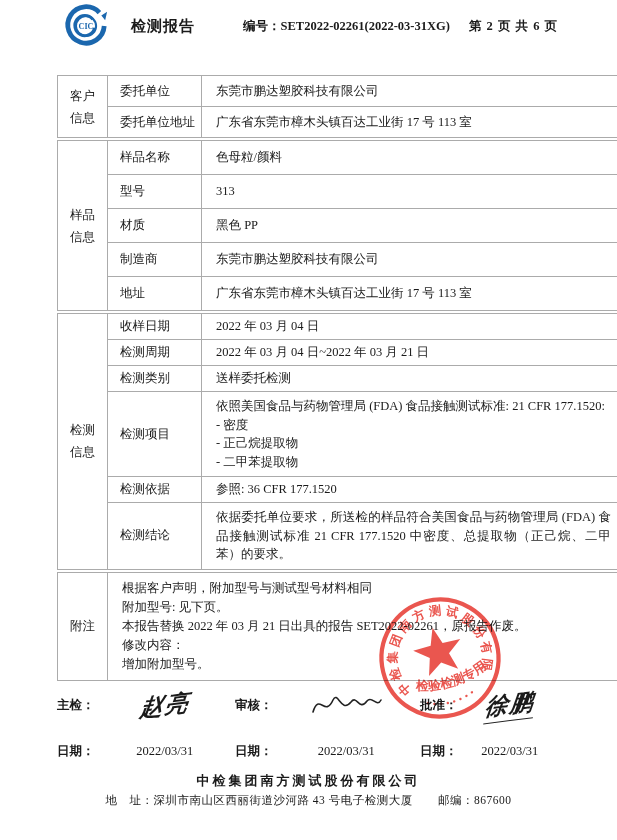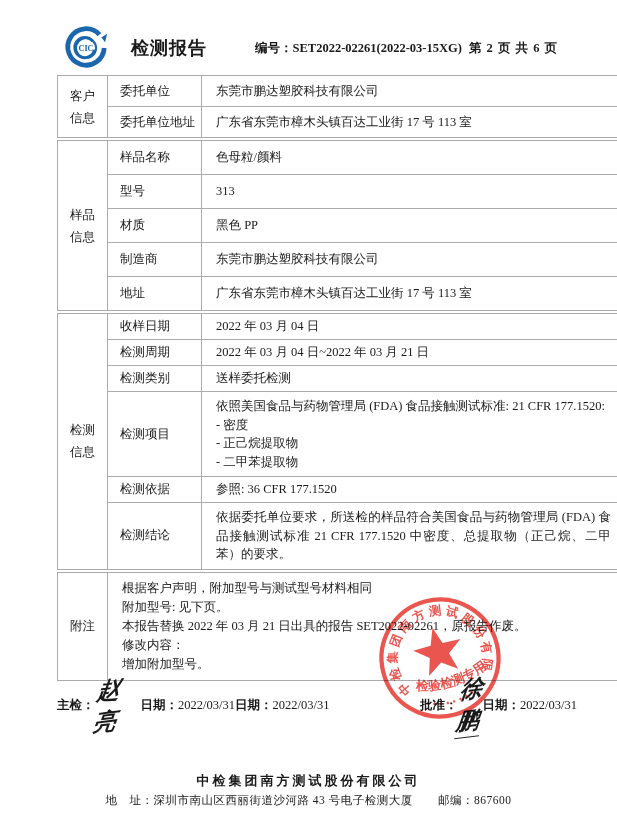--- a/index.html
+++ b/index.html
@@ -7,23 +7,23 @@
     --border:#ababab;
     --blue:#1b67ae;
     --red:#e8433b;
     --link:#0000cc;
   }
   *{margin:0;padding:0;box-sizing:border-box;}
   body{background:#ffffff;font-family:"Liberation Serif","DejaVu Serif",serif;color:var(--ink);}
   .page{position:relative;width:617px;height:840px;background:#fff;overflow:hidden;}
 
   
-  .hdr{position:absolute;top:24px;left:57px;width:505px;height:48px;display:flex;align-items:center;}
+  .hdr{position:absolute;top:2px;left:57px;width:505px;height:48px;display:flex;align-items:center;}
   .logo{width:46px;height:46px;flex:0 0 46px;margin-left:6px;}
-  .hdr-title{font-weight:bold;font-size:18px;margin-left:22px;letter-spacing:1px;white-space:nowrap;}
+  .hdr-title{font-weight:bold;font-size:15px;margin-left:22px;letter-spacing:1px;white-space:nowrap;}
   .hdr-no{font-weight:bold;font-size:12.5px;margin-left:48px;white-space:nowrap;}
   .hdr-page{font-weight:bold;font-size:12.5px;margin-left:auto;margin-right:4px;white-space:nowrap;letter-spacing:1px;}
 
   
   .tablewrap{position:absolute;top:75px;left:57px;width:565px;}
   table.sec{width:100%;border-collapse:collapse;table-layout:fixed;margin-bottom:2px;}
   table.sec td{border:1px solid var(--border);font-size:12.5px;vertical-align:middle;}
   .gcell{text-align:center;line-height:22px;font-size:12.5px;}
   .lcell{padding-left:12px;}
   .vcell{padding-left:14px;padding-right:10px;}
@@ -32,21 +32,21 @@
   .s2 .simple td, td.simple{height:26px;}
   td.multi{padding-top:5px;padding-bottom:5px;line-height:18.5px;vertical-align:top;}
   td.justify{text-align:justify;}
   .line{min-height:18.5px;}
   .notes-cell{padding:6px 10px 6px 14px;line-height:19px;vertical-align:top;}
   .notes-cell .line{min-height:19px;}
 
   
   .sig-block{position:absolute;top:682px;left:57px;width:505px;font-size:12.5px;}
   .sig-cols{display:flex;}
-  .sig-col{display:flex;flex-direction:row;}
+  .sig-col{display:flex;flex-direction:column;}
   .sig-col.c1{width:178px;}
   .sig-col.c2{width:185px;}
   .sig-col.c3{width:142px;}
   .sig-row{display:flex;align-items:center;height:46px;}
   .role{font-weight:bold;white-space:nowrap;}
   .sig-area{flex:1;display:flex;justify-content:center;align-items:center;}
   .sig-name{display:inline-block;font-weight:bold;font-size:23px;transform:rotate(-7deg) skewX(-14deg);font-style:italic;letter-spacing:2px;}
   .date-row{display:flex;align-items:center;height:26px;margin-top:10px;}
   .date-val{flex:1;text-align:center;font-size:12.5px;}
 
@@ -70,21 +70,21 @@
         <g fill="none" stroke="#1b67ae">
           <path d="M38 10 A 19 19 0 1 0 43 24" stroke-width="5"></path>
           <path d="M40 13 L46 9 L44 18 Z" fill="#1b67ae" stroke="none"></path>
           <circle cx="24" cy="24" r="10.5" stroke-width="2.2"></circle>
           <path d="M31 17 A 10.5 10.5 0 1 0 33 26" stroke-width="3"></path>
         </g>
         <text x="24" y="27.5" text-anchor="middle" font-size="8.5" font-weight="bold" fill="#1b67ae" font-family="'Liberation Serif',serif">CIC</text>
       </svg>
     </div>
     <div class="hdr-title">检测报告</div>
-    <div class="hdr-no"><span>编号：</span><span>SET2022-02261(2022-03-15XG)</span></div>
+    <div class="hdr-no"><span>编号：</span><span>SET2022-02261(2022-03-31XG)</span></div>
     <div class="hdr-page">第 2 页 共 6 页</div>
   </div>
 
   <div class="tablewrap">
 
     <table class="sec s0">
       <colgroup>
           <col style="width:50px">
           <col style="width:94px">
           <col>
@@ -212,20 +212,28 @@
           <span class="sig-area">
               <span class="sig-name">赵亮</span>
             </span>
         </div>
         <div class="date-row">
           <span class="role">日期：</span>
           <span class="date-val">2022/03/31</span>
         </div>
       </div>
       <div class="sig-col c2">
+        <div class="sig-row">
+          <span class="role">审核：</span>
+          <span class="sig-area">
+            <svg width="78" height="34" viewBox="0 0 78 34">
+              <path d="M6,24 C12,4 18,30 26,12 C31,2 34,26 44,14 C50,6 52,24 60,13 C65,7 70,20 74,12" fill="none" stroke="#222" stroke-width="1.6" stroke-linecap="round"></path>
+            </svg>
+          </span>
+        </div>
         <div class="date-row">
           <span class="role">日期：</span>
           <span class="date-val">2022/03/31</span>
         </div>
       </div>
       <div class="sig-col c3">
         <div class="sig-row">
           <span class="role">批准：</span>
           <span class="sig-area">
               <span class="sig-name" style="border-bottom:1.5px solid #222;">徐鹏</span>

